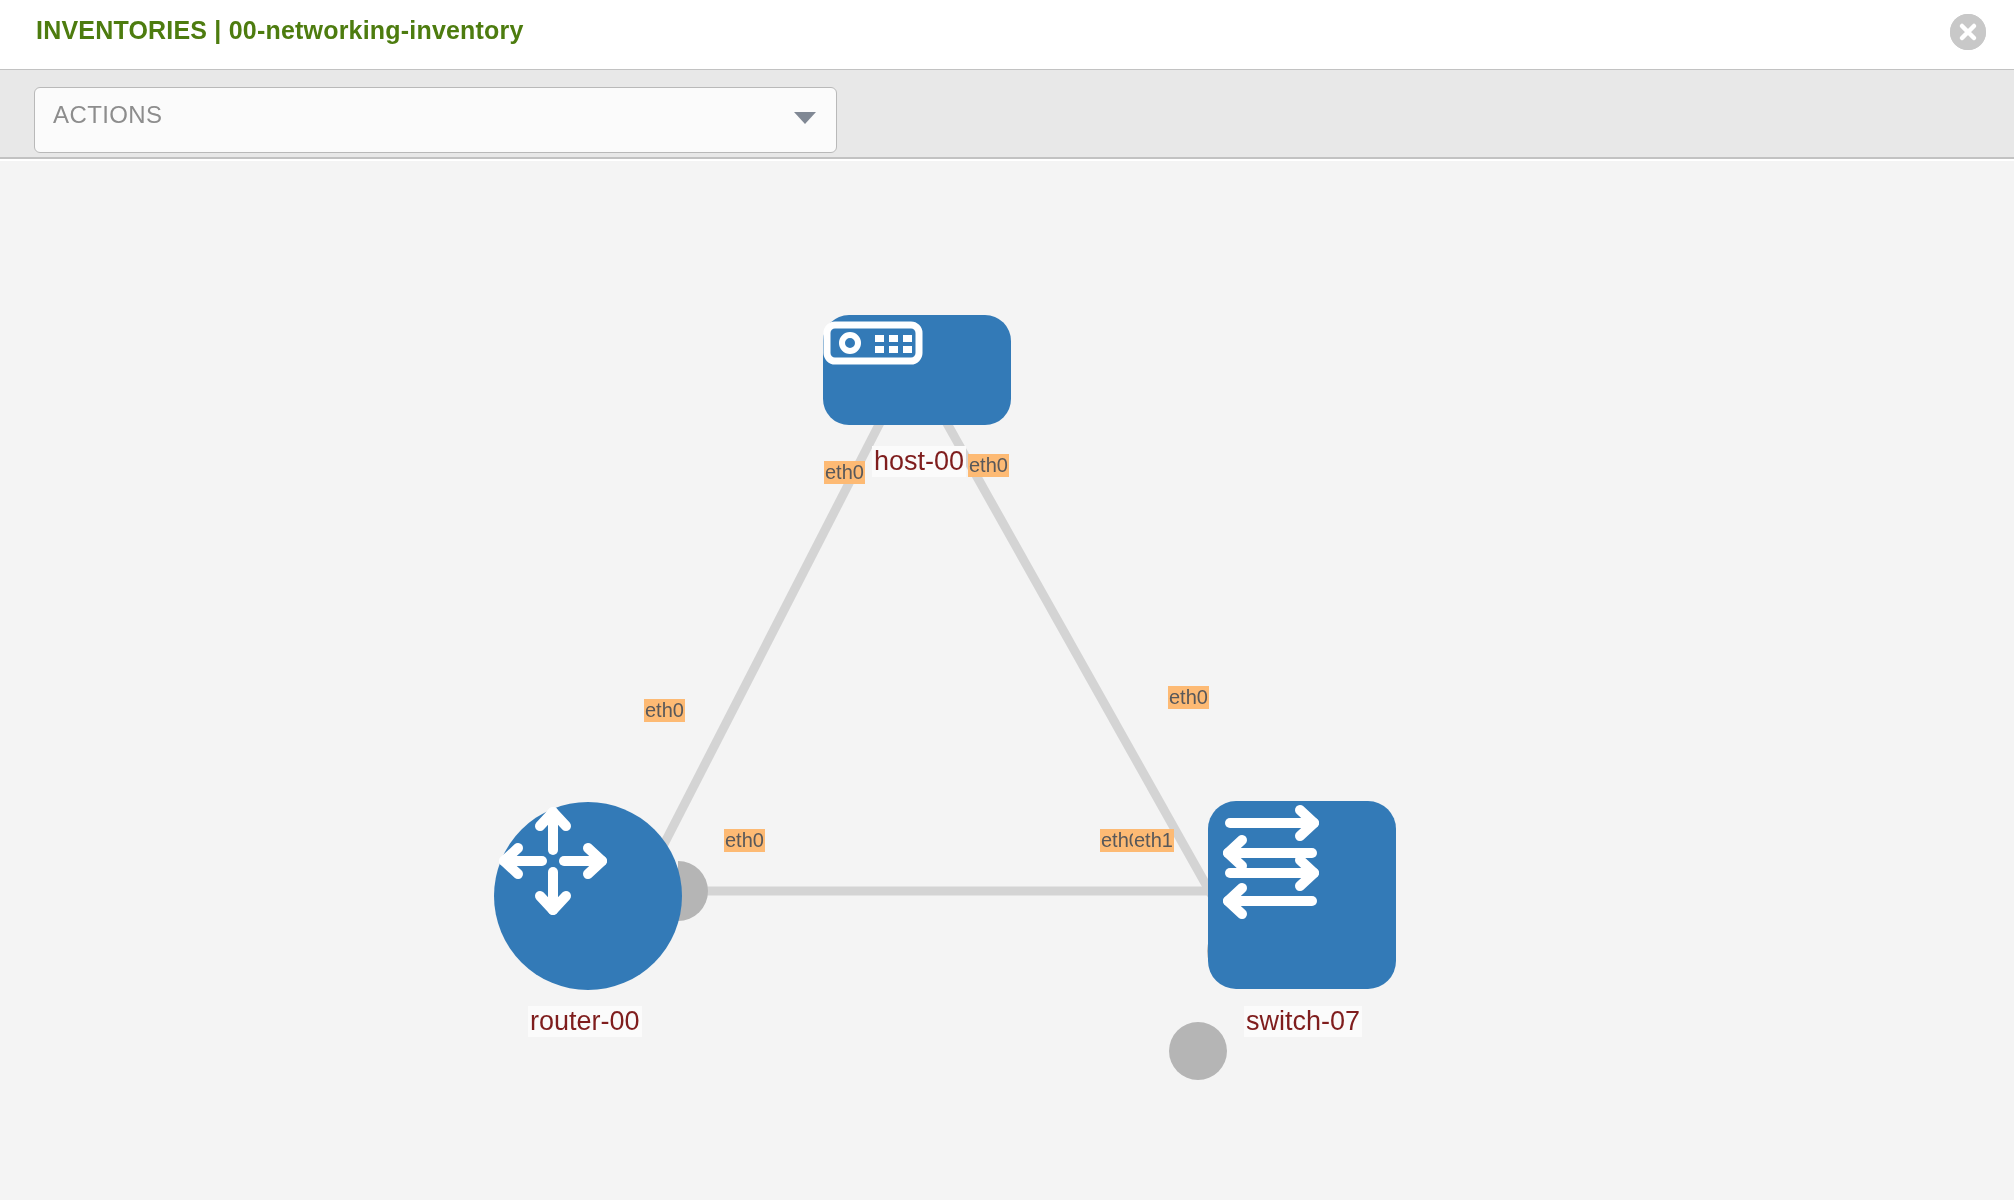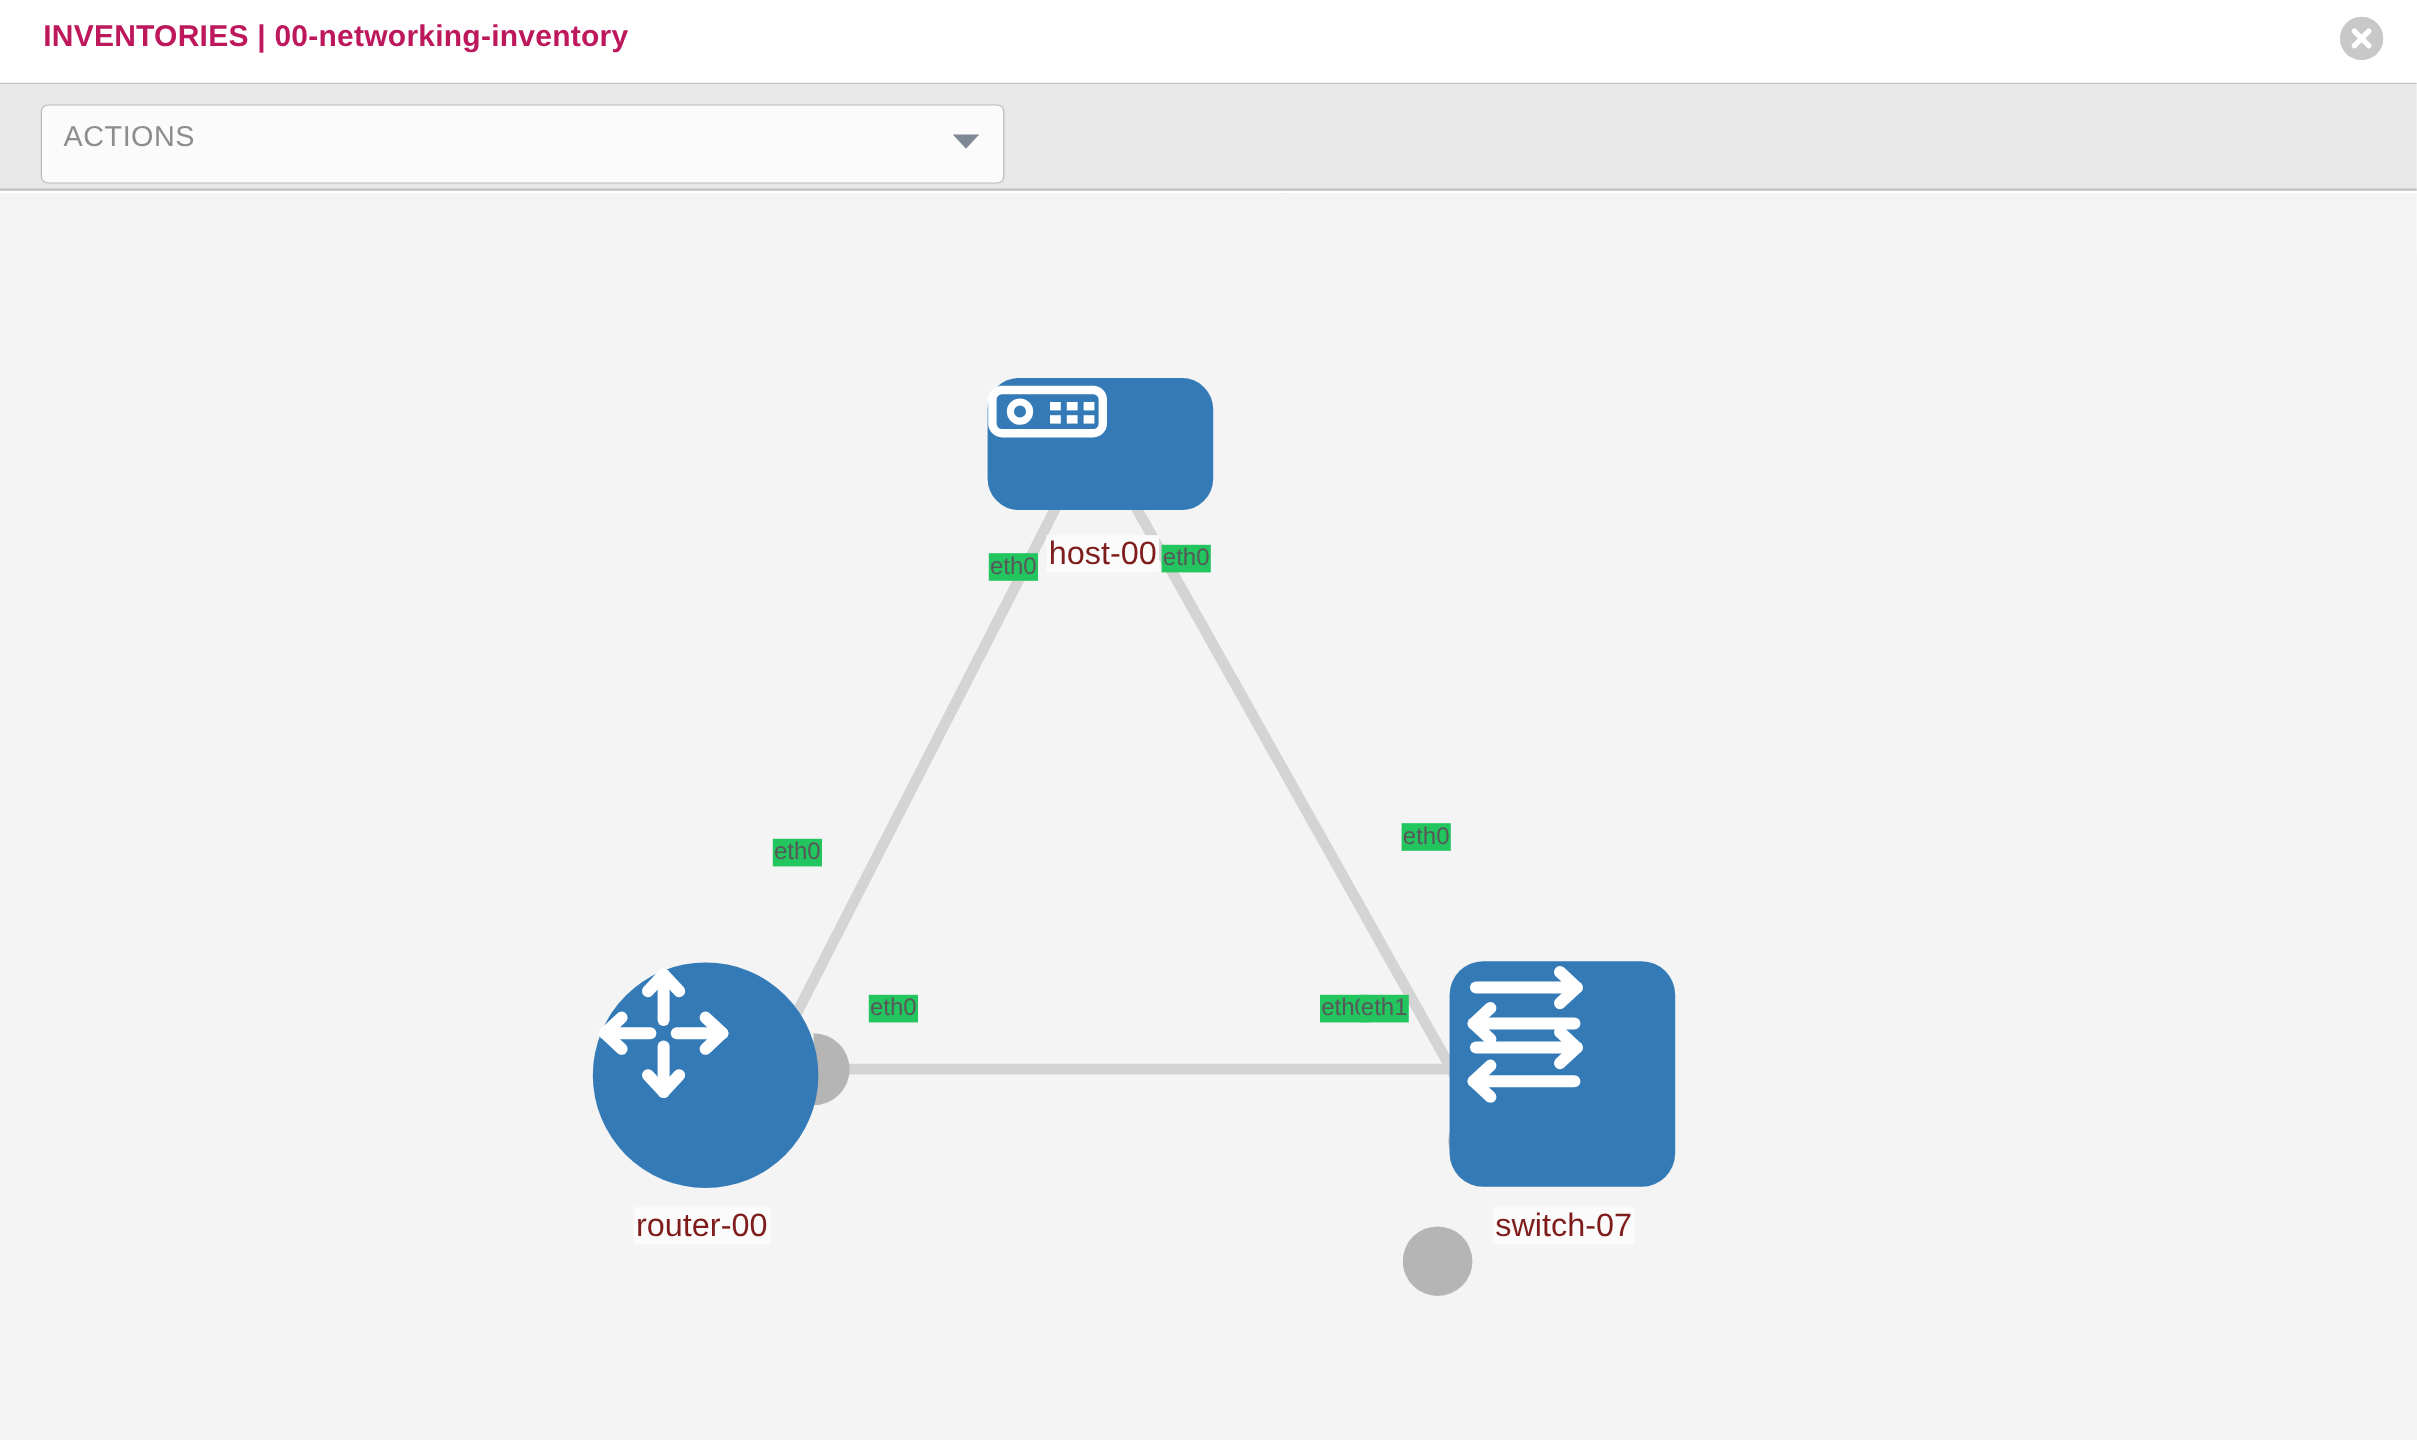--- a/index.html
+++ b/index.html
@@ -11,21 +11,21 @@
   }
   #app { position: relative; width: 2014px; height: 1200px; }
 
   
   .header {
     position: absolute; left: 0; top: 0; width: 2014px; height: 69px;
     background: #ffffff;
   }
   .header-title {
     position: absolute; left: 36px; top: 16px;
-    font-size: 25px; font-weight: bold; color: #be185d;
+    font-size: 25px; font-weight: bold; color: #4d7c0f;
     letter-spacing: .2px; white-space: nowrap;
   }
   .close-btn {
     position: absolute; right: 28px; top: 14px;
     width: 36px; height: 36px; border-radius: 50%;
     background: #c8c8c8; cursor: pointer;
   }
   .close-btn svg { display: block; }
 
   
@@ -92,21 +92,21 @@
   .node-label {
     position: absolute;
     font-size: 27px; color: #7f1d1d;
     background: #fbfbfb;
     white-space: nowrap;
     padding: 0 2px;
   }
   .edge-label {
     position: absolute;
     font-size: 20px; color: #58585a;
-    background: #22c55e;
+    background: #fdba74;
     white-space: nowrap; padding: 0 1px;
   }
 </style>
 </head>
 <body>
 
 <div id="app">
 
   <div class="header">
     <div class="header-title">INVENTORIES | 00-networking-inventory</div>

